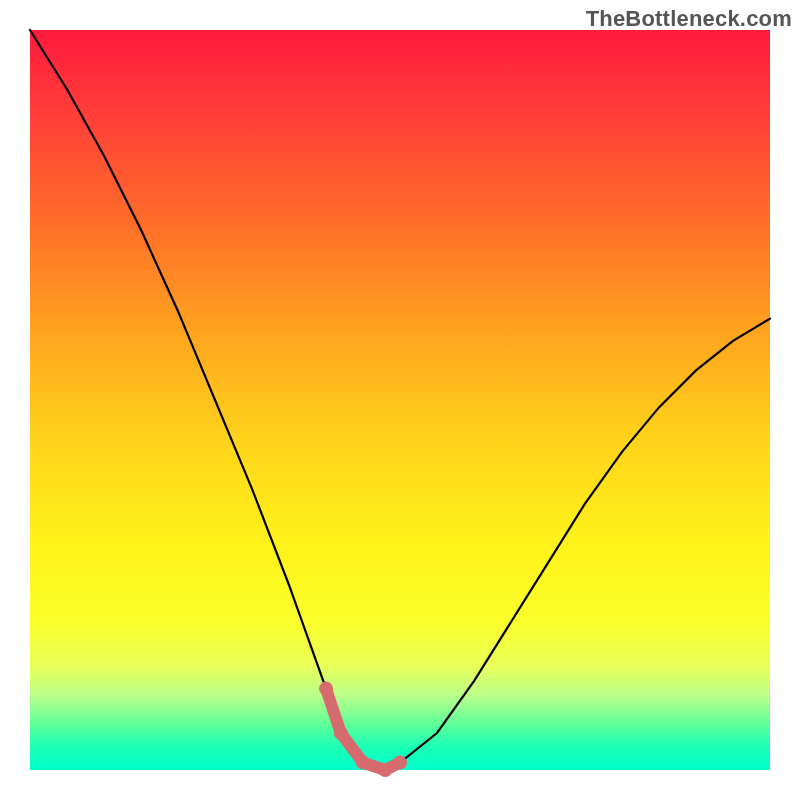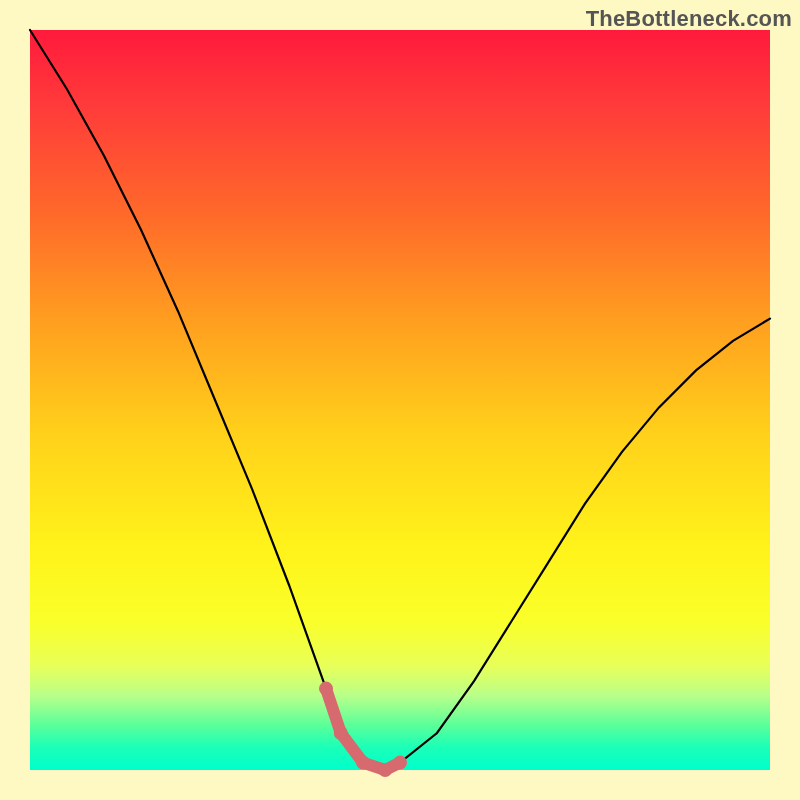--- a/index.html
+++ b/index.html
@@ -1,21 +1,21 @@
 <!DOCTYPE html>
 <html><head>
 <meta charset="utf-8">
 <style>
   * { margin: 0; padding: 0; box-sizing: border-box; }
   html, body { width: 800px; height: 800px; overflow: hidden; background: #000; }
   .chart-container {
     position: relative;
     width: 800px;
     height: 800px;
-    background: #fef9c3;
+    background: #ffffff;
     text-align: right;
   }
   .plot-area {
     position: absolute;
     left: 30px;
     top: 30px;
     width: 740px;
     height: 740px;
     background: linear-gradient(to bottom,
       #ff1a3c 0%,

